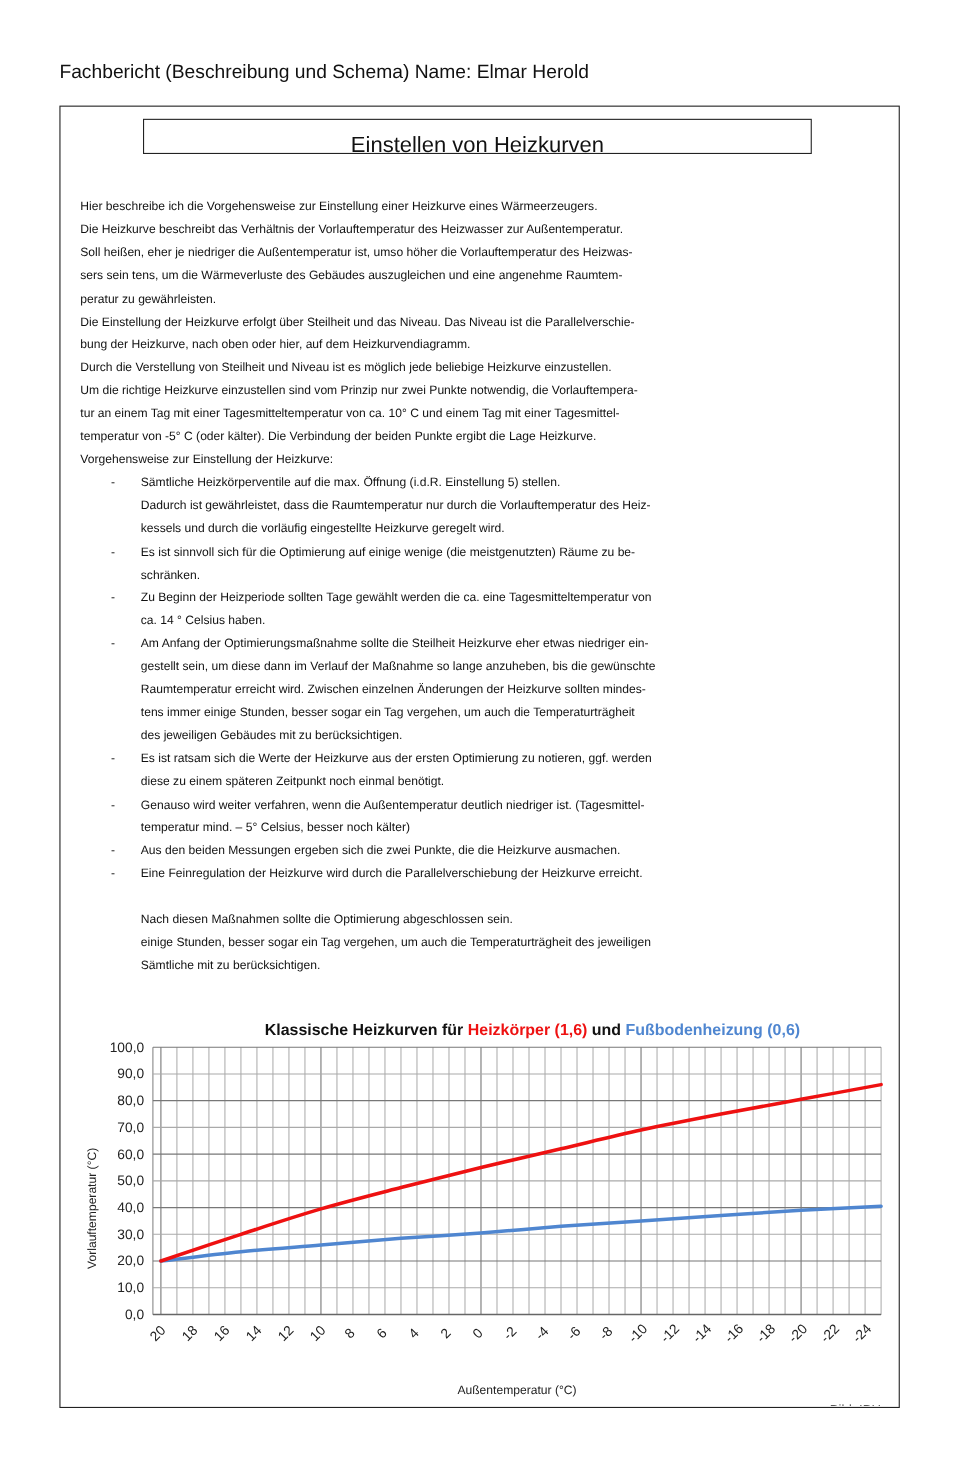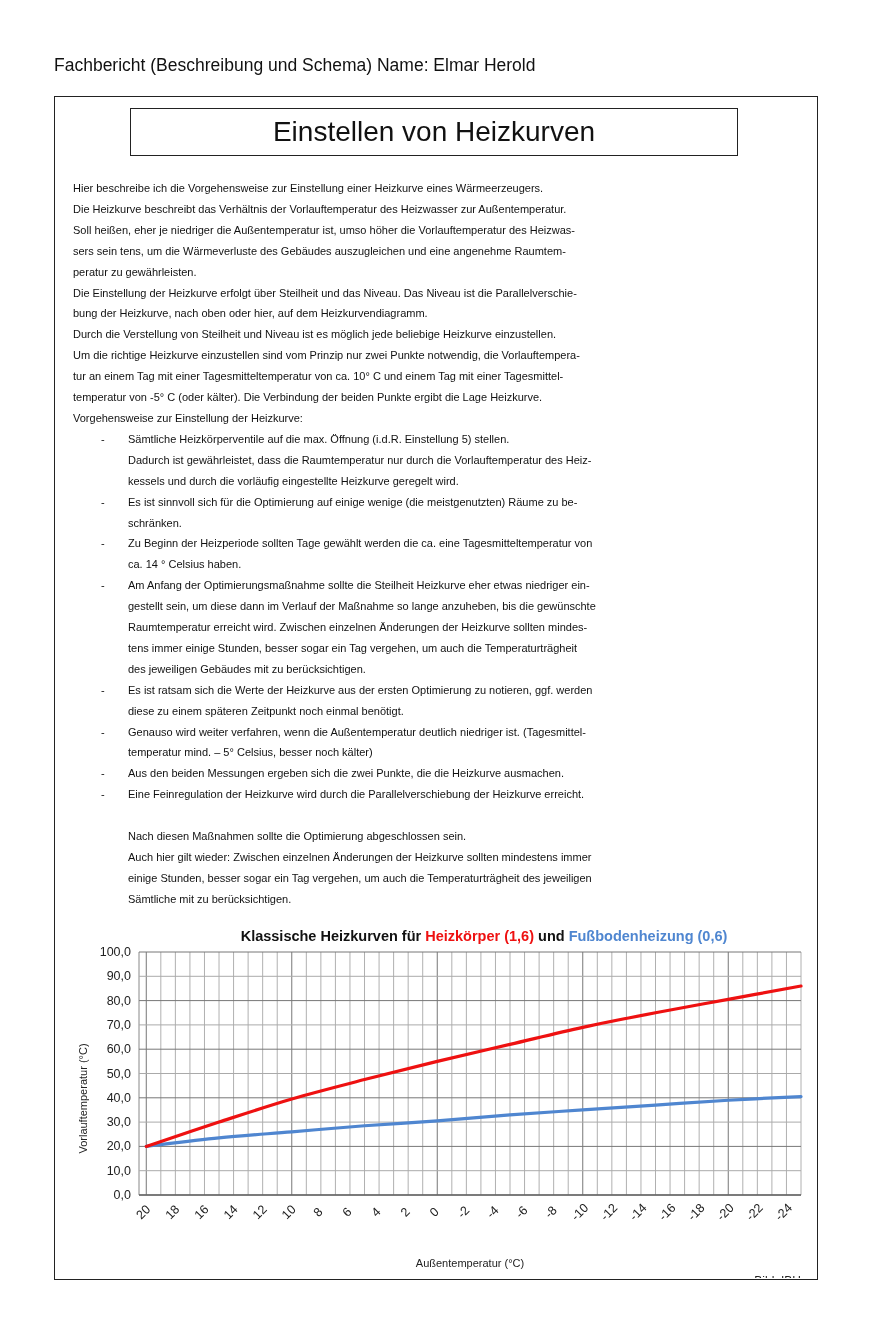--- a/index.html
+++ b/index.html
@@ -1,19 +1,19 @@
 <!DOCTYPE html>
 <html><head>
 <meta charset="utf-8">
 <style>
   html,body{margin:0;padding:0;background:#fff;}
   body{width:872px;height:1339px;position:relative;font-family:"Liberation Sans",sans-serif;color:#111;overflow:hidden;}
   .header{position:absolute;left:54px;top:55px;font-size:17.5px;}
   .frame{position:absolute;left:54px;top:96px;width:764px;height:1184px;border:1.3px solid #222;box-sizing:border-box;}
-  .titlebox{position:absolute;left:75px;top:11px;width:608px;height:48px;border:1.3px solid #222;box-sizing:border-box;text-align:center;font-size:28px;line-height:46px;}
+  .titlebox{position:absolute;left:75px;top:11px;width:608px;height:32px;border:1.3px solid #222;box-sizing:border-box;text-align:center;font-size:20px;line-height:46px;}
   .body{position:absolute;left:18px;top:81px;width:740px;font-size:11px;line-height:20.9px;}
   .p{margin:0;white-space:nowrap;}
   .li{position:relative;padding-left:55px;}
   .li .dash{position:absolute;left:28px;top:0;}
   .indent{padding-left:55px;}
   .gap{height:21px;}
   .chart{position:absolute;left:0;top:826px;width:764px;height:355px;}
   svg text{font-family:"Liberation Sans",sans-serif;}
 </style>
 </head>
@@ -54,21 +54,20 @@
         <p class="p li">Es ist ratsam sich die Werte der Heizkurve aus der ersten Optimierung zu notieren, ggf. werden<span class="dash">-</span></p>
         <p class="p li">diese zu einem späteren Zeitpunkt noch einmal benötigt.</p>
         <p class="p li">Genauso wird weiter verfahren, wenn die Außentemperatur deutlich niedriger ist. (Tagesmittel-<span class="dash">-</span></p>
         <p class="p li">temperatur mind. – 5° Celsius, besser noch kälter)</p>
         <p class="p li">Aus den beiden Messungen ergeben sich die zwei Punkte, die die Heizkurve ausmachen.<span class="dash">-</span></p>
         <p class="p li">Eine Feinregulation der Heizkurve wird durch die Parallelverschiebung der Heizkurve erreicht.<span class="dash">-</span></p>
       </div>
     <div class="gap"></div>
     <div id="closing">
         <p class="p indent">Nach diesen Maßnahmen sollte die Optimierung abgeschlossen sein.</p>
-        <p class="p indent">Auch hier gilt wieder: Zwischen einzelnen Änderungen der Heizkurve sollten mindestens immer</p>
         <p class="p indent">einige Stunden, besser sogar ein Tag vergehen, um auch die Temperaturträgheit des jeweiligen</p>
         <p class="p indent">Sämtliche mit zu berücksichtigen.</p>
       </div>
   </div>
   <div class="chart">
     <svg id="chart" width="764" height="355" xmlns="http://www.w3.org/2000/svg">
         <text x="429" y="18" text-anchor="middle" font-size="14.5" font-weight="bold"><tspan fill="#111111">Klassische Heizkurven  für </tspan><tspan fill="#ee1111">Heizkörper (1,6)</tspan><tspan fill="#111111"> und </tspan><tspan fill="#4f86d0">Fußbodenheizung (0,6)</tspan></text>
         <line x1="91.27472527472527" y1="29" x2="91.27472527472527" y2="272" stroke="#777" stroke-width="1"></line>
         <line x1="105.82417582417582" y1="29" x2="105.82417582417582" y2="272" stroke="#b0b0b0" stroke-width="1"></line>
         <line x1="120.37362637362637" y1="29" x2="120.37362637362637" y2="272" stroke="#b0b0b0" stroke-width="1"></line>

